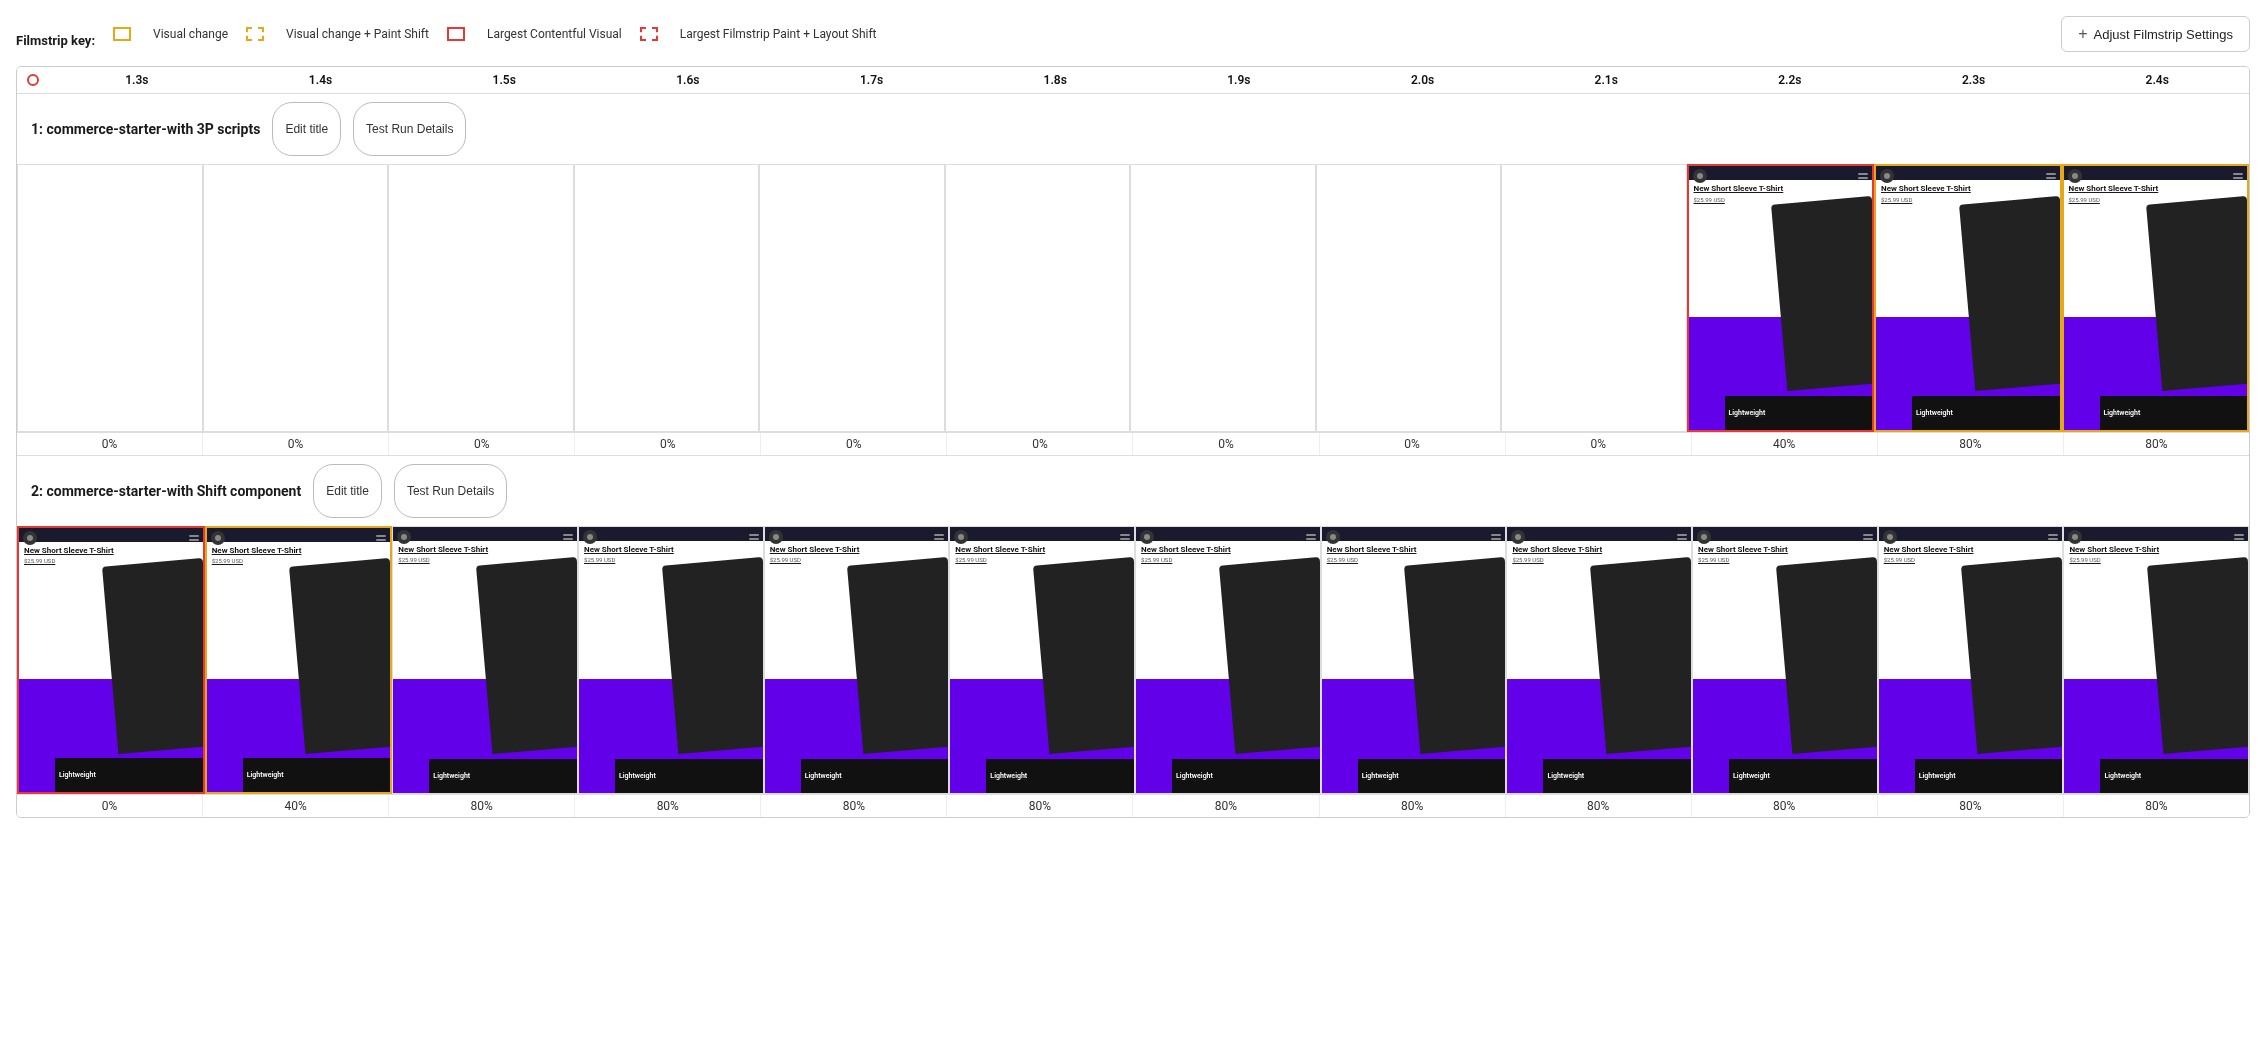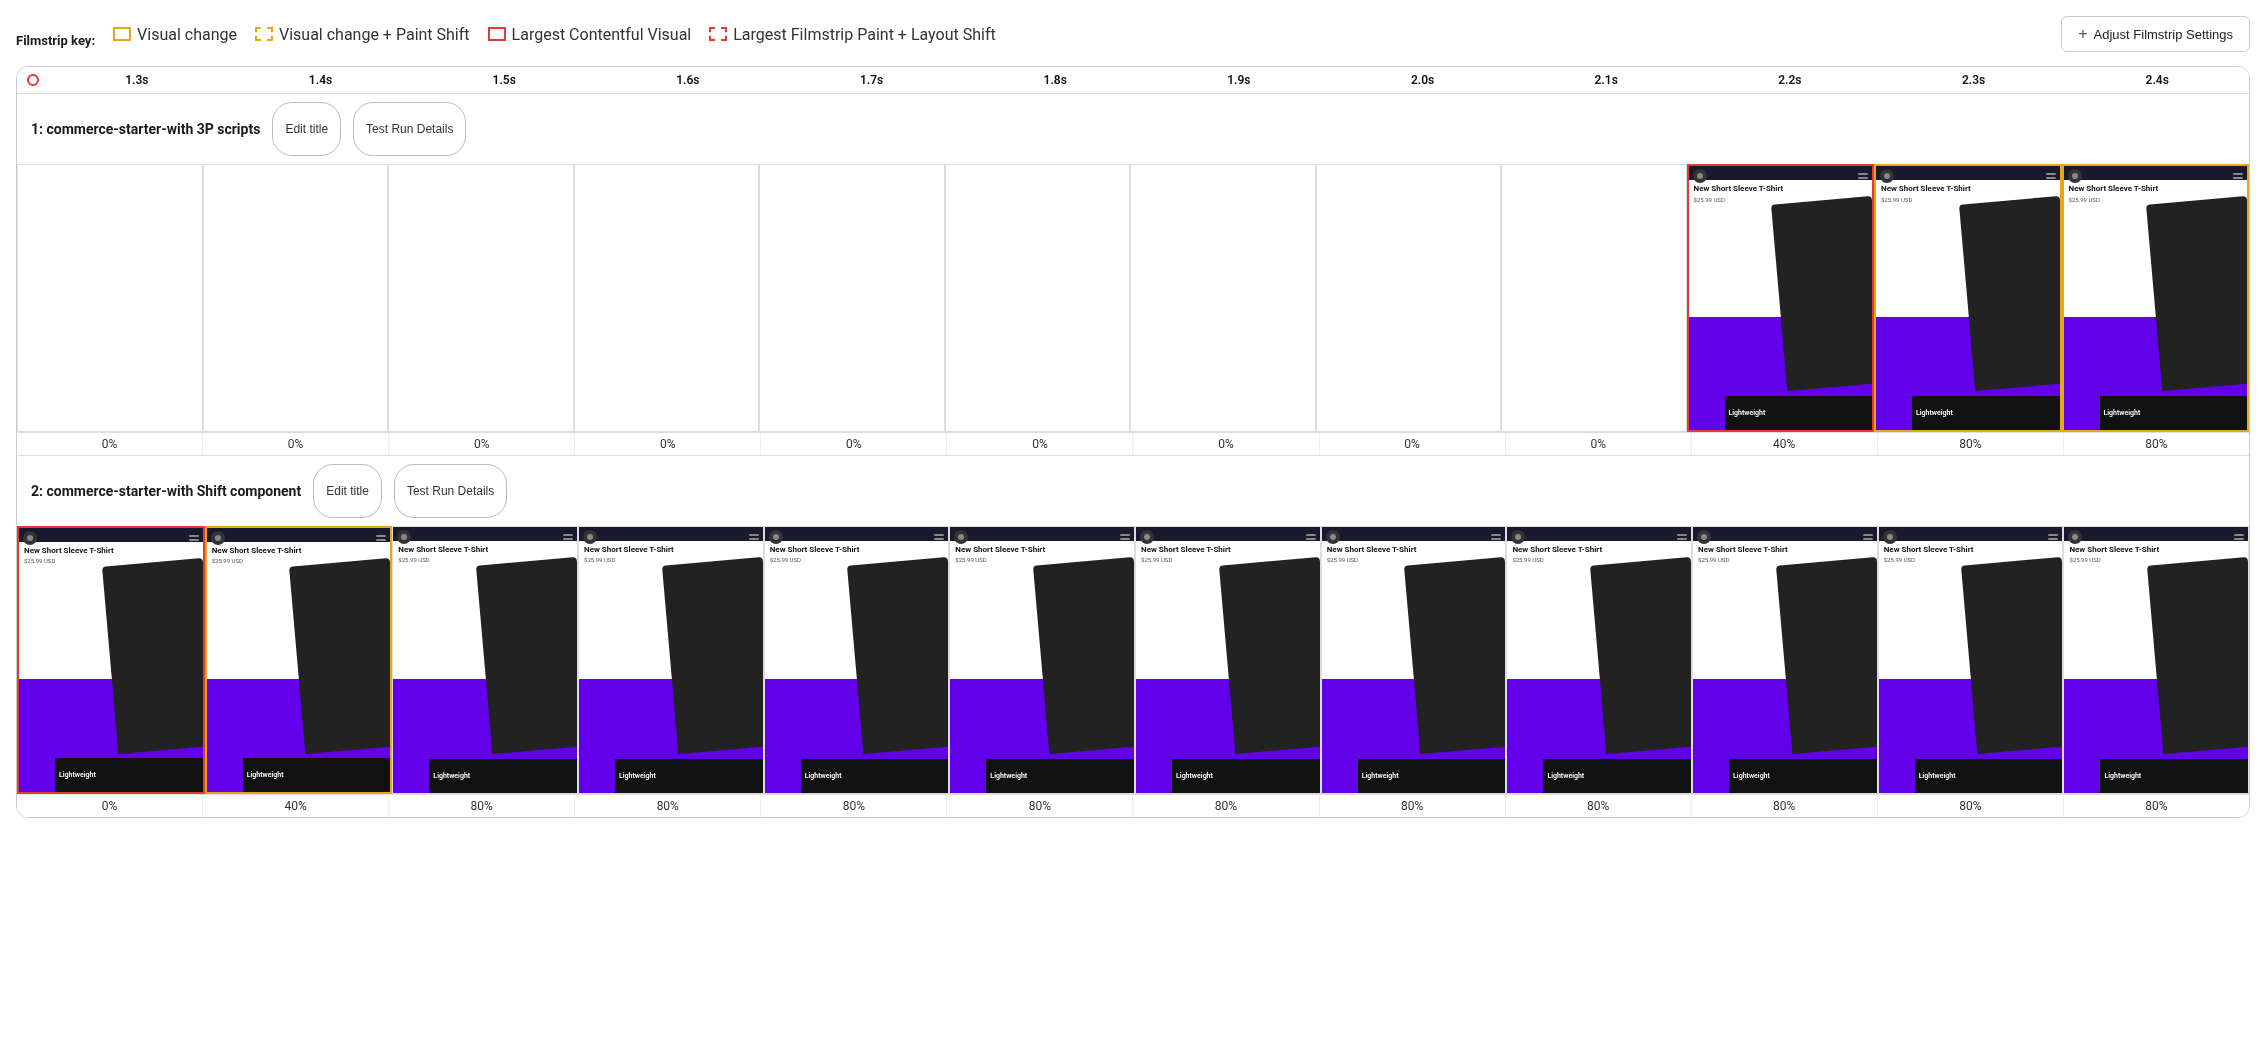--- a/index.html
+++ b/index.html
@@ -27,22 +27,22 @@
 
     .filmstrip-key-label {
       font-weight: 700;
       font-size: 13px;
       margin-top: 13px;
     }
 
     .key-item {
       display: flex;
       align-items: center;
-      gap: 6px;
-      font-size: 16px;
+      gap: 22px;
+      font-size: 12px;
       color: #333;
     }
 
     .key-box {
       width: 18px;
       height: 14px;
       display: inline-block;
     }
 
     .key-box-yellow-solid {
@@ -80,21 +80,21 @@
     }
 
     .adjust-btn .plus-icon {
       font-size: 16px;
       font-weight: 400;
       color: #555;
     }
 
     .main-container {
       border: 1.5px solid #ccc;
-      border-radius: 12px;
+      border-radius: 5px;
       overflow: hidden;
       position: relative;
     }
 
     
     .timeline-header {
       display: flex;
       align-items: center;
       padding: 6px 0 6px 0;
       border-bottom: 1px solid #ddd;
@@ -231,20 +231,21 @@
     }
 
     .frame-product {
       position: absolute;
       top: 14px;
       left: 0;
       right: 0;
       bottom: 0;
       display: flex;
       flex-direction: column;
+      text-decoration: underline;
     }
 
     .product-text-area {
       background: #fff;
       padding: 4px 5px;
       flex: 0 0 55%;
     }
 
     .product-title {
       font-size: 8px;

